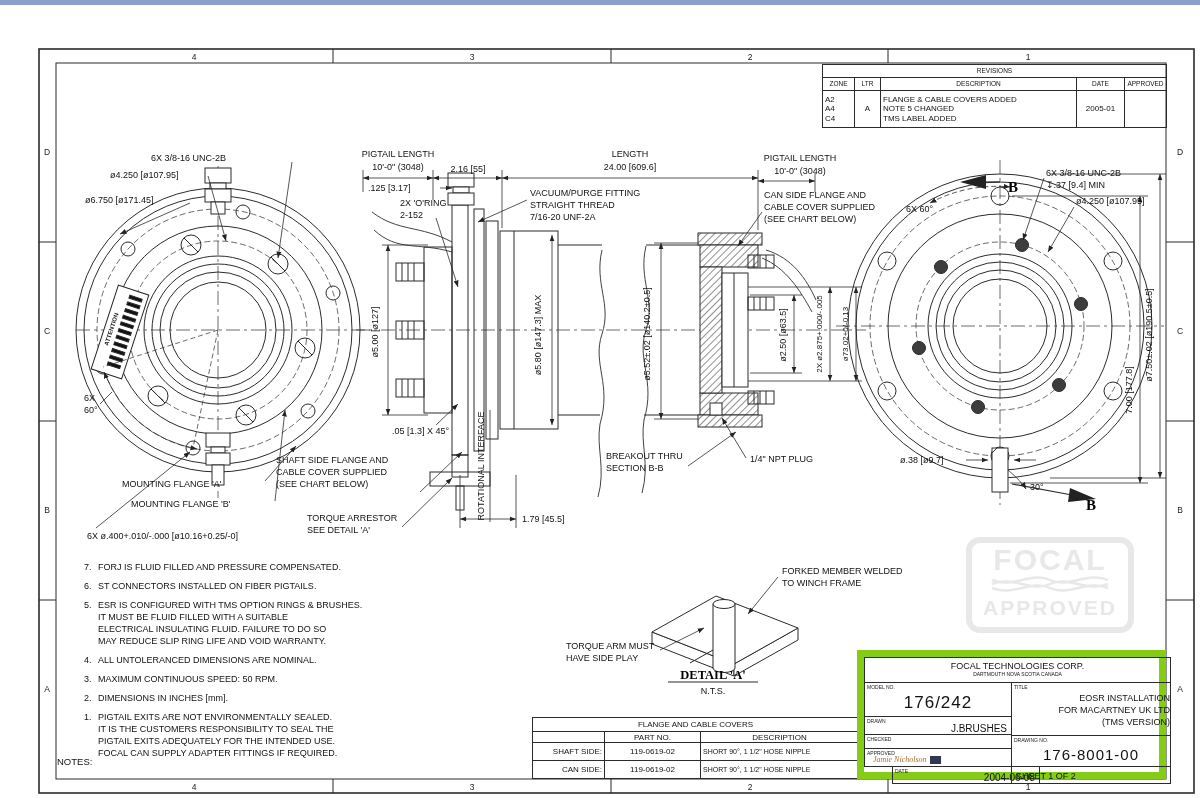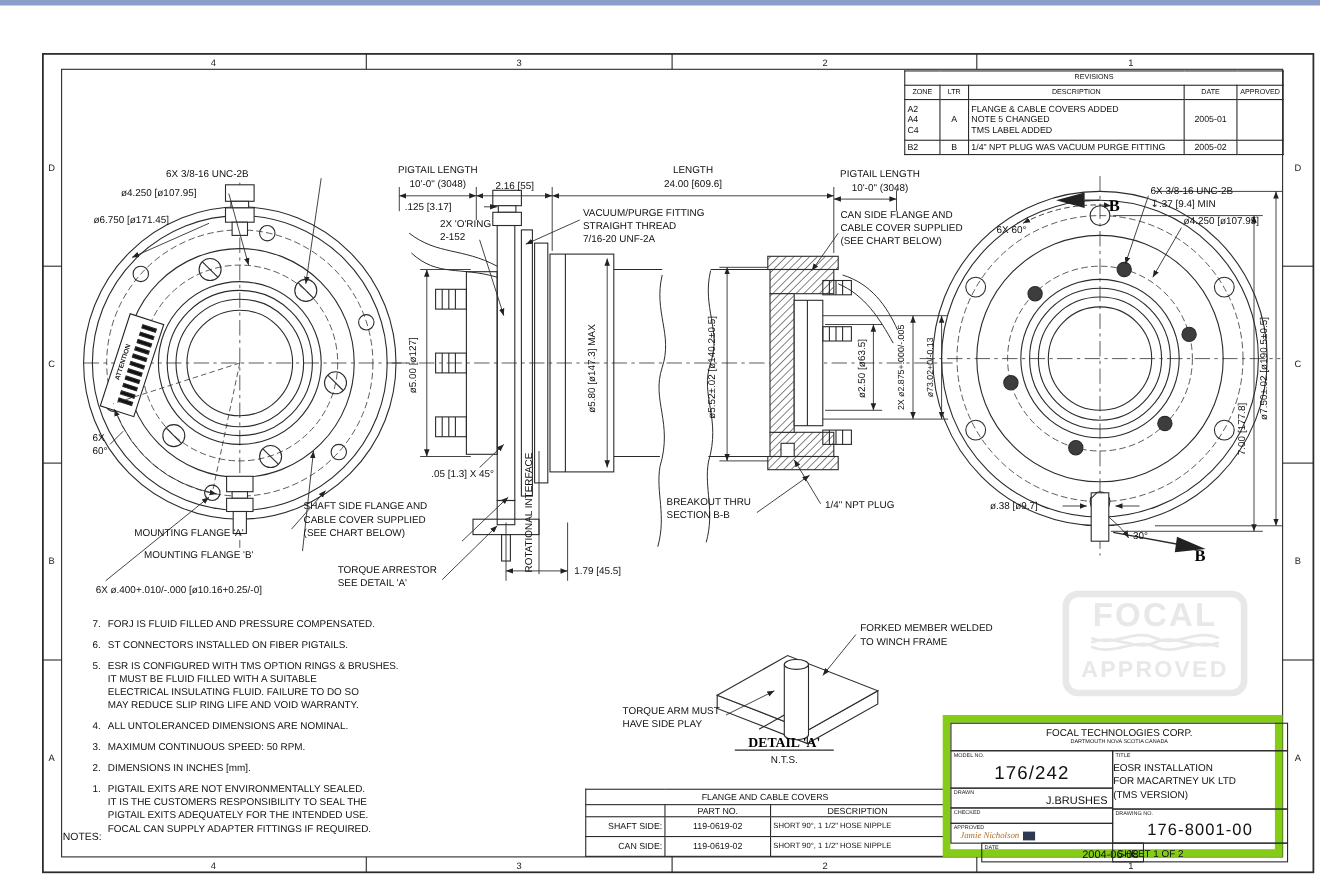--- a/index.html
+++ b/index.html
@@ -464,27 +464,20 @@
       <td class="pre">A2
 A4
 C4</td>
       <td class="ctr">A</td>
       <td class="pre">FLANGE &amp; CABLE COVERS ADDED
 NOTE 5 CHANGED
 TMS LABEL ADDED</td>
       <td class="ctr">2005-01</td>
       <td></td>
     </tr>
-    <tr style="height:13px">
-      <td>B2</td>
-      <td class="ctr">B</td>
-      <td>1/4" NPT PLUG WAS VACUUM PURGE FITTING</td>
-      <td class="ctr">2005-02</td>
-      <td></td>
-    </tr>
   </tbody>
     </table>
 
   <table id="covtable">
     <colgroup>
         <col style="width:72px">
         <col style="width:96px">
         <col style="width:158px">
       </colgroup>
     <tbody>
@@ -530,21 +523,21 @@
       <div style="padding:6px 0 0 8px;white-space:nowrap;">
         <span class="sig">Jamie Nicholson</span><span class="sigblock"></span>
       </div>
     </div>
     <div class="cell" style="left:0;top:109px;width:148px;height:18px;margin-left:28px;">
       <span class="lbl">DATE</span>
       <div style="font-size:10px;text-align:right;padding:5px 4px 0 0;">2004-06-08</div>
     </div>
     <div class="cell" style="left:147px;top:25px;width:160px;height:54px;">
       <span class="lbl">TITLE</span>
-      <div class="pre" style="font-size:9px;text-align:left;margin-top:9px;line-height:12px;">EOSR INSTALLATION
+      <div class="pre" style="font-size:9px;text-align:right;margin-top:9px;line-height:12px;">EOSR INSTALLATION
 FOR MACARTNEY UK LTD
 (TMS VERSION)</div>
     </div>
     <div class="cell" style="left:147px;top:78px;width:160px;height:32px;">
       <span class="lbl">DRAWING NO.</span>
       <div style="font-size:15px;text-align:center;margin-top:10px;letter-spacing:1px;">176-8001-00</div>
     </div>
     <div class="cell" style="left:147px;top:109px;width:160px;height:18px;">
       <div style="font-size:9px;padding:4px 0 0 4px;">SHEET 1 OF 2</div>
     </div>

